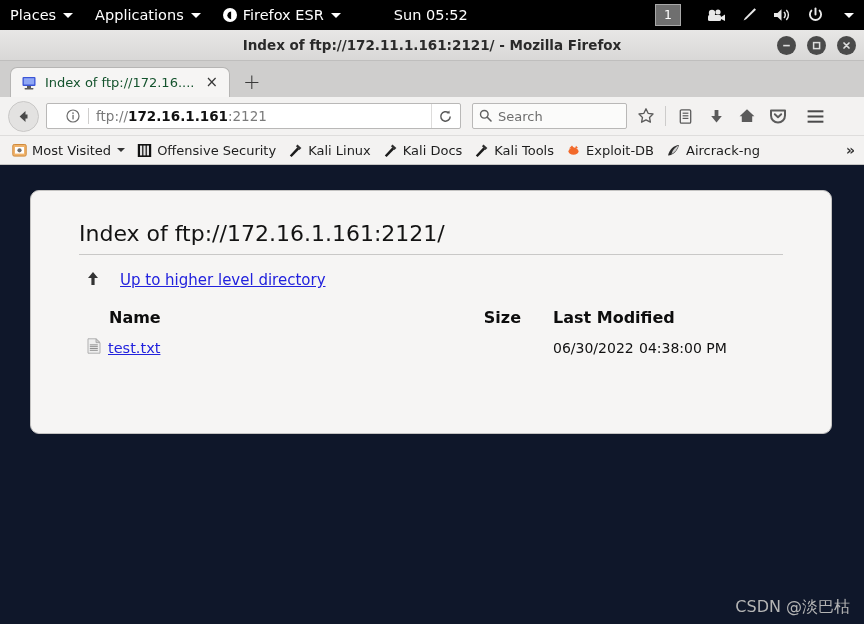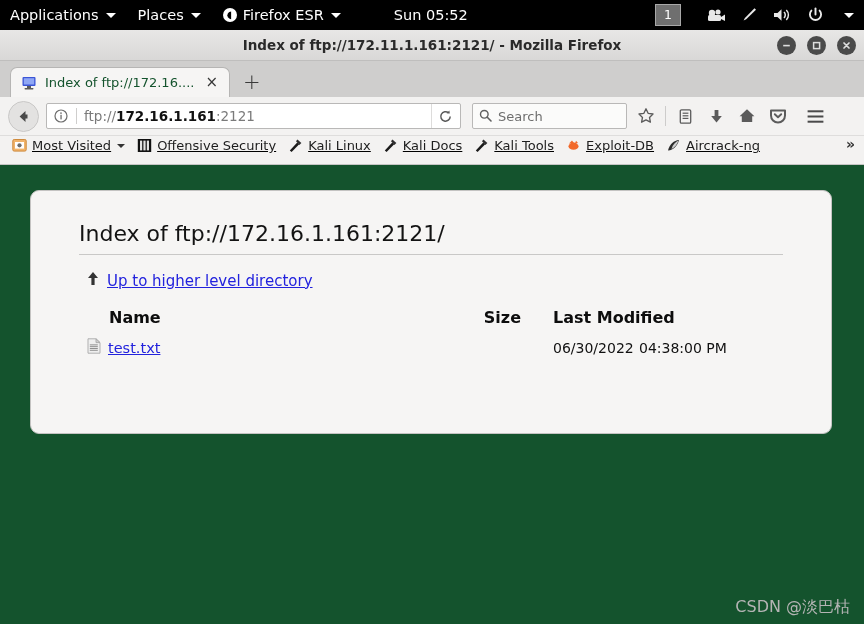--- a/index.html
+++ b/index.html
@@ -198,21 +198,21 @@
   }
   .urlbar {
     flex: 1;
     max-width: 415px;
     height: 26px;
     background: #ffffff;
     border: 1px solid #b9b8b7;
     border-radius: 2px;
     display: flex;
     align-items: center;
-    padding: 0 2px 0 6px;
+    padding: 0 2px 0 18px;
     box-sizing: border-box;
   }
   .url-info {
     width: 16px; height: 16px;
     flex: none;
     display: flex; align-items: center; justify-content: center;
   }
   .url-sep {
     width: 1px;
     height: 16px;
@@ -259,26 +259,25 @@
   }
   .nav-divider {
     width: 1px; height: 20px; background: #cdcccb; flex: none;
   }
 
   
   .bookmarks {
     height: 28px;
     background: #f3f2f1;
     display: flex;
-    align-items: flex-start;
+    align-items: center;
     padding: 0 7px;
     gap: 2px;
     border-bottom: 1px solid #c6c5c4;
     position: relative;
-    text-decoration: underline;
   }
   .bm {
     display: flex;
     align-items: center;
     gap: 5px;
     padding: 2px 5px;
     font-size: 13px;
     color: #1d1d1d;
     white-space: nowrap;
   }
@@ -294,21 +293,21 @@
     position: absolute;
     right: 9px;
     font-size: 14px;
     color: #333;
     font-weight: bold;
   }
 
   
   .content {
     flex: 1;
-    background: #14532d;
+    background: #0f172a;
     padding: 25px 30px;
     box-sizing: border-box;
     position: relative;
     overflow: hidden;
   }
   .card {
     background: #f6f5f4;
     border: 1px solid #c4c3c2;
     border-radius: 9px;
     width: 802px;
@@ -320,22 +319,21 @@
     font-size: 22px;
     color: #131313;
     font-weight: normal;
     margin: 0;
     padding-bottom: 8px;
     border-bottom: 1px solid #c9c8c7;
   }
   .uplink-row {
     margin-top: 16px;
     display: flex;
-    align-items: center;
-    gap: 8px;
+    gap: 21px;
     padding-left: 8px;
   }
   .up-arrow { flex: none; }
   .uplink {
     font-size: 15px;
     color: #2222dd;
     text-decoration: underline;
   }
   .ftable {
     width: 100%;
@@ -382,26 +380,26 @@
     font-size: 16px;
     color: #b4b4b4;
   }
 </style>
 </head>
 <body>
 
 <div class="sysbar">
 
   <div class="sys-menu">
+    <span>Places</span>
+    <span class="caret-down"></span>
+  </div>
+
+  <div class="sys-menu">
     <span>Applications</span>
-    <span class="caret-down"></span>
-  </div>
-
-  <div class="sys-menu">
-    <span>Places</span>
     <span class="caret-down"></span>
   </div>
 
   <div class="sys-menu">
     <span class="ff-mini">◖</span>
     <span>Firefox ESR</span>
     <span class="caret-down"></span>
   </div>
 
   <div class="sys-clock">Sun 05:52</div>

